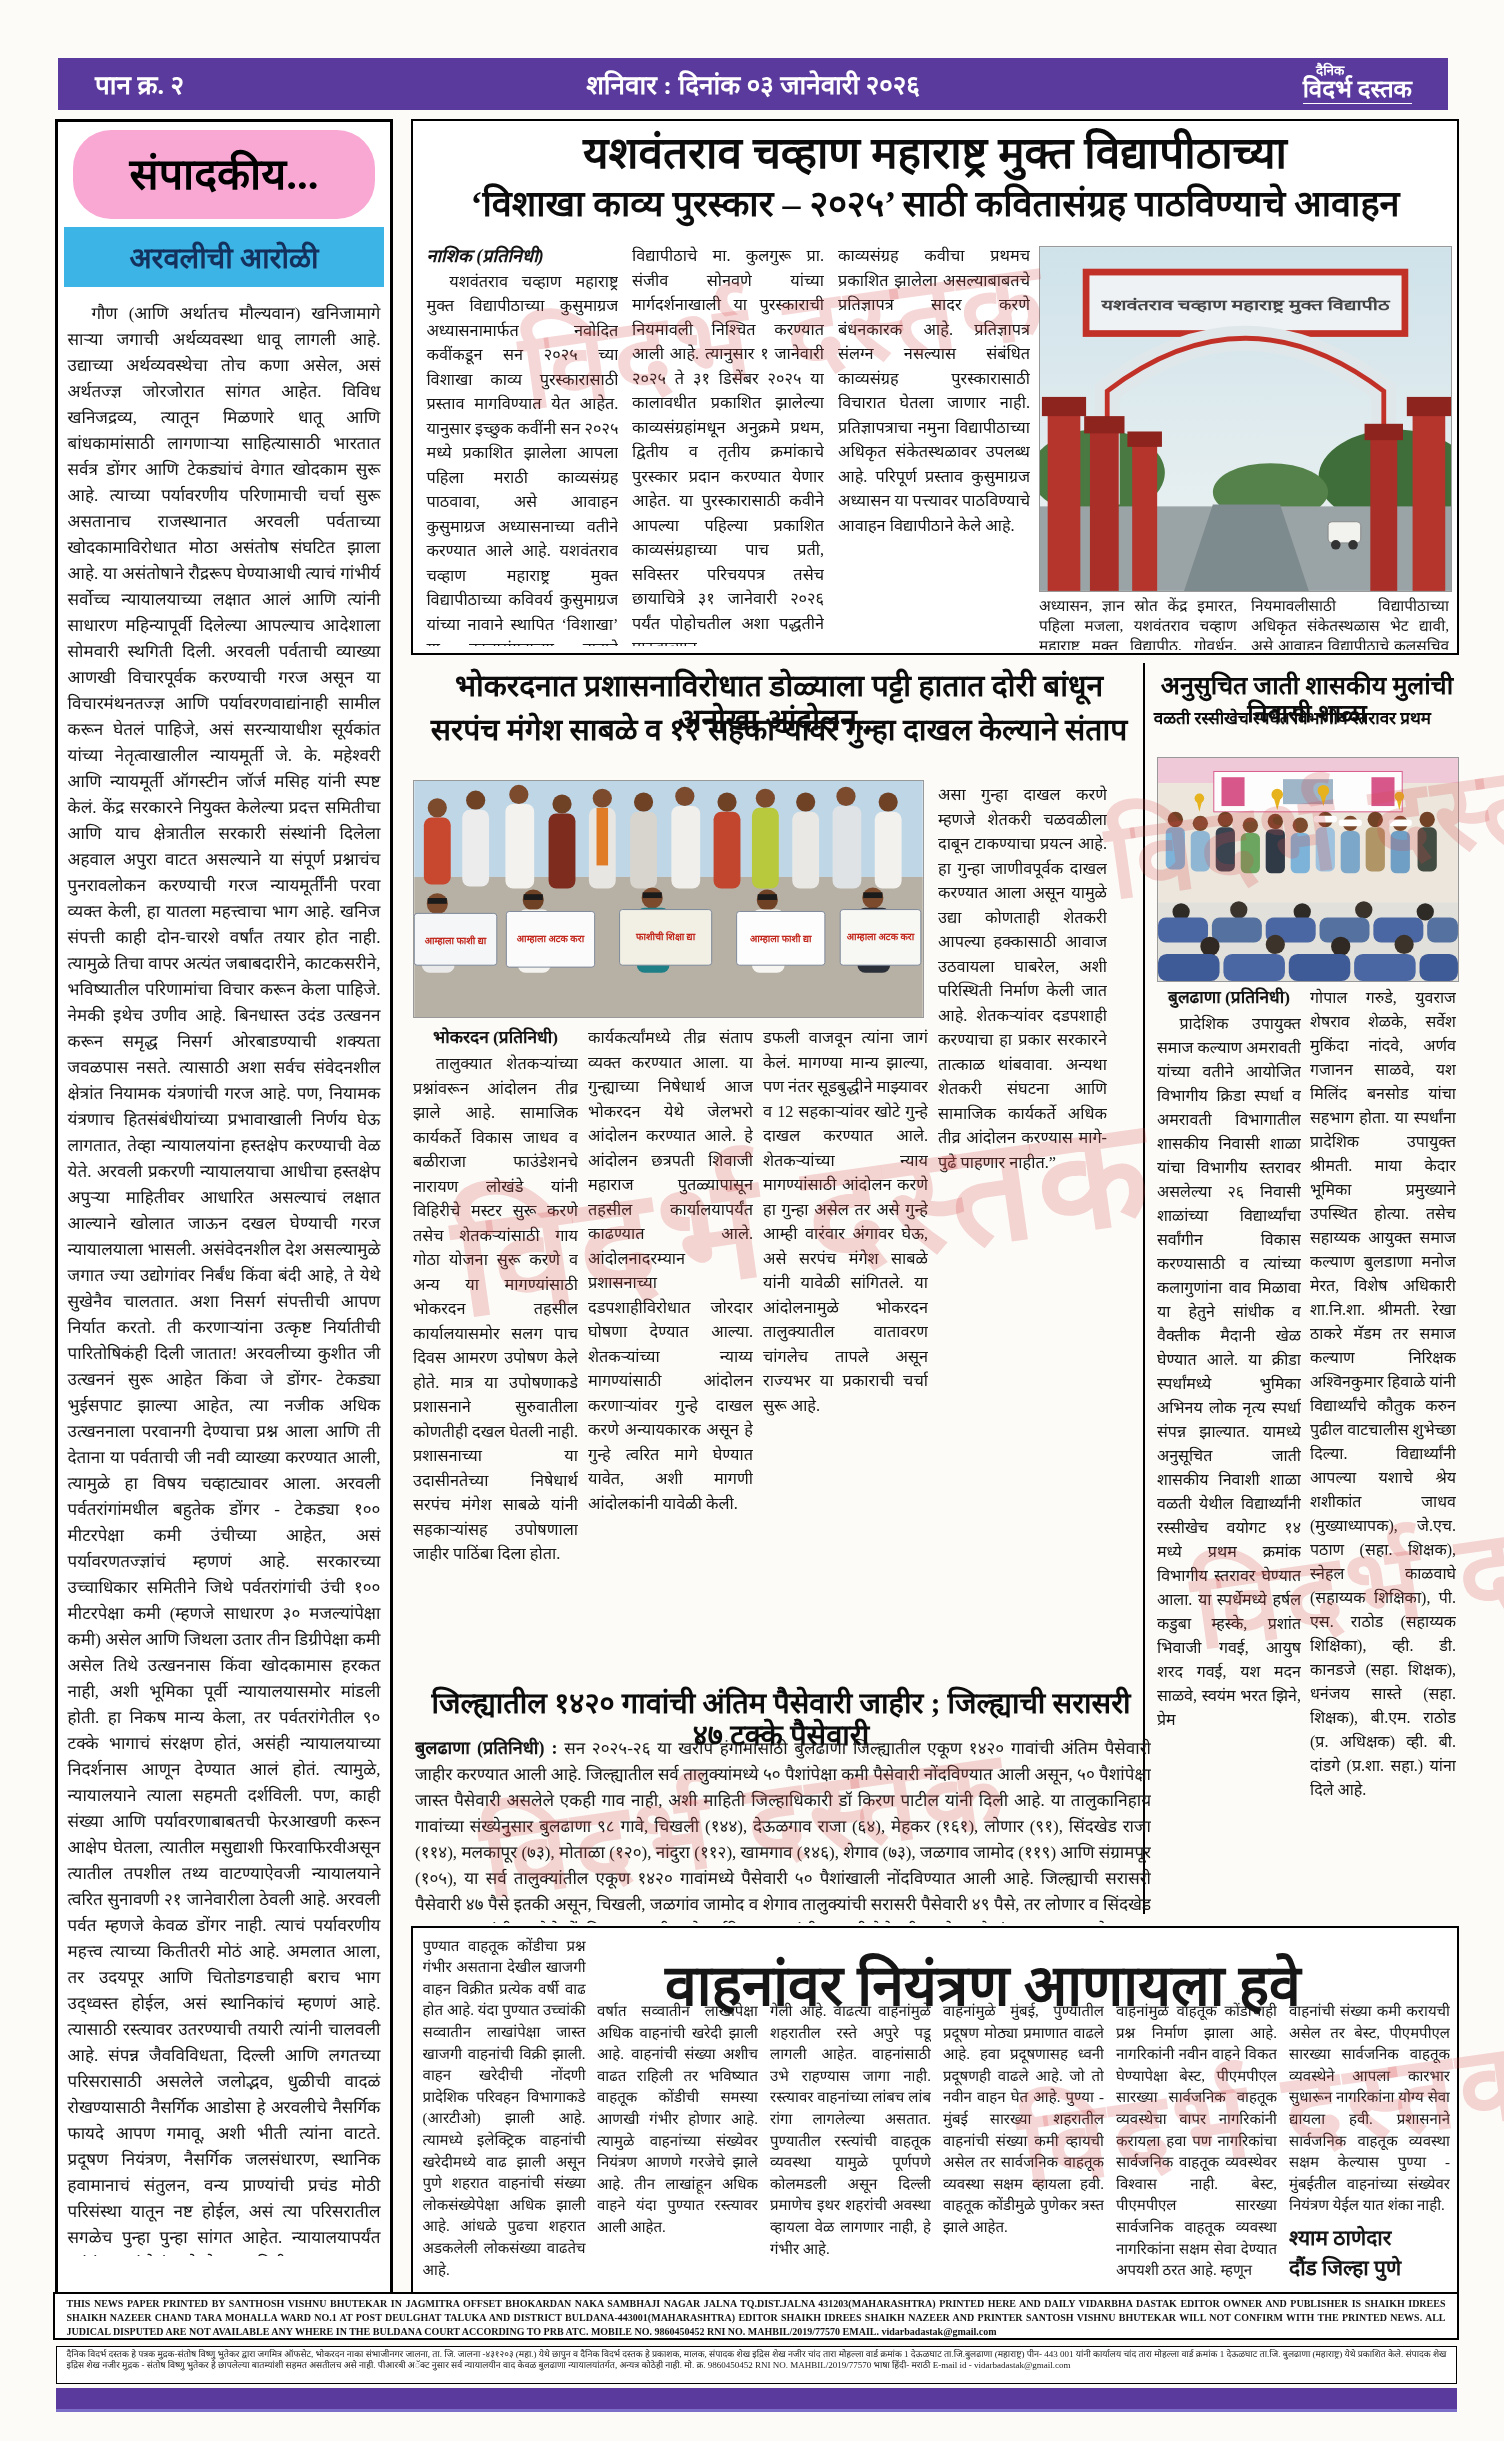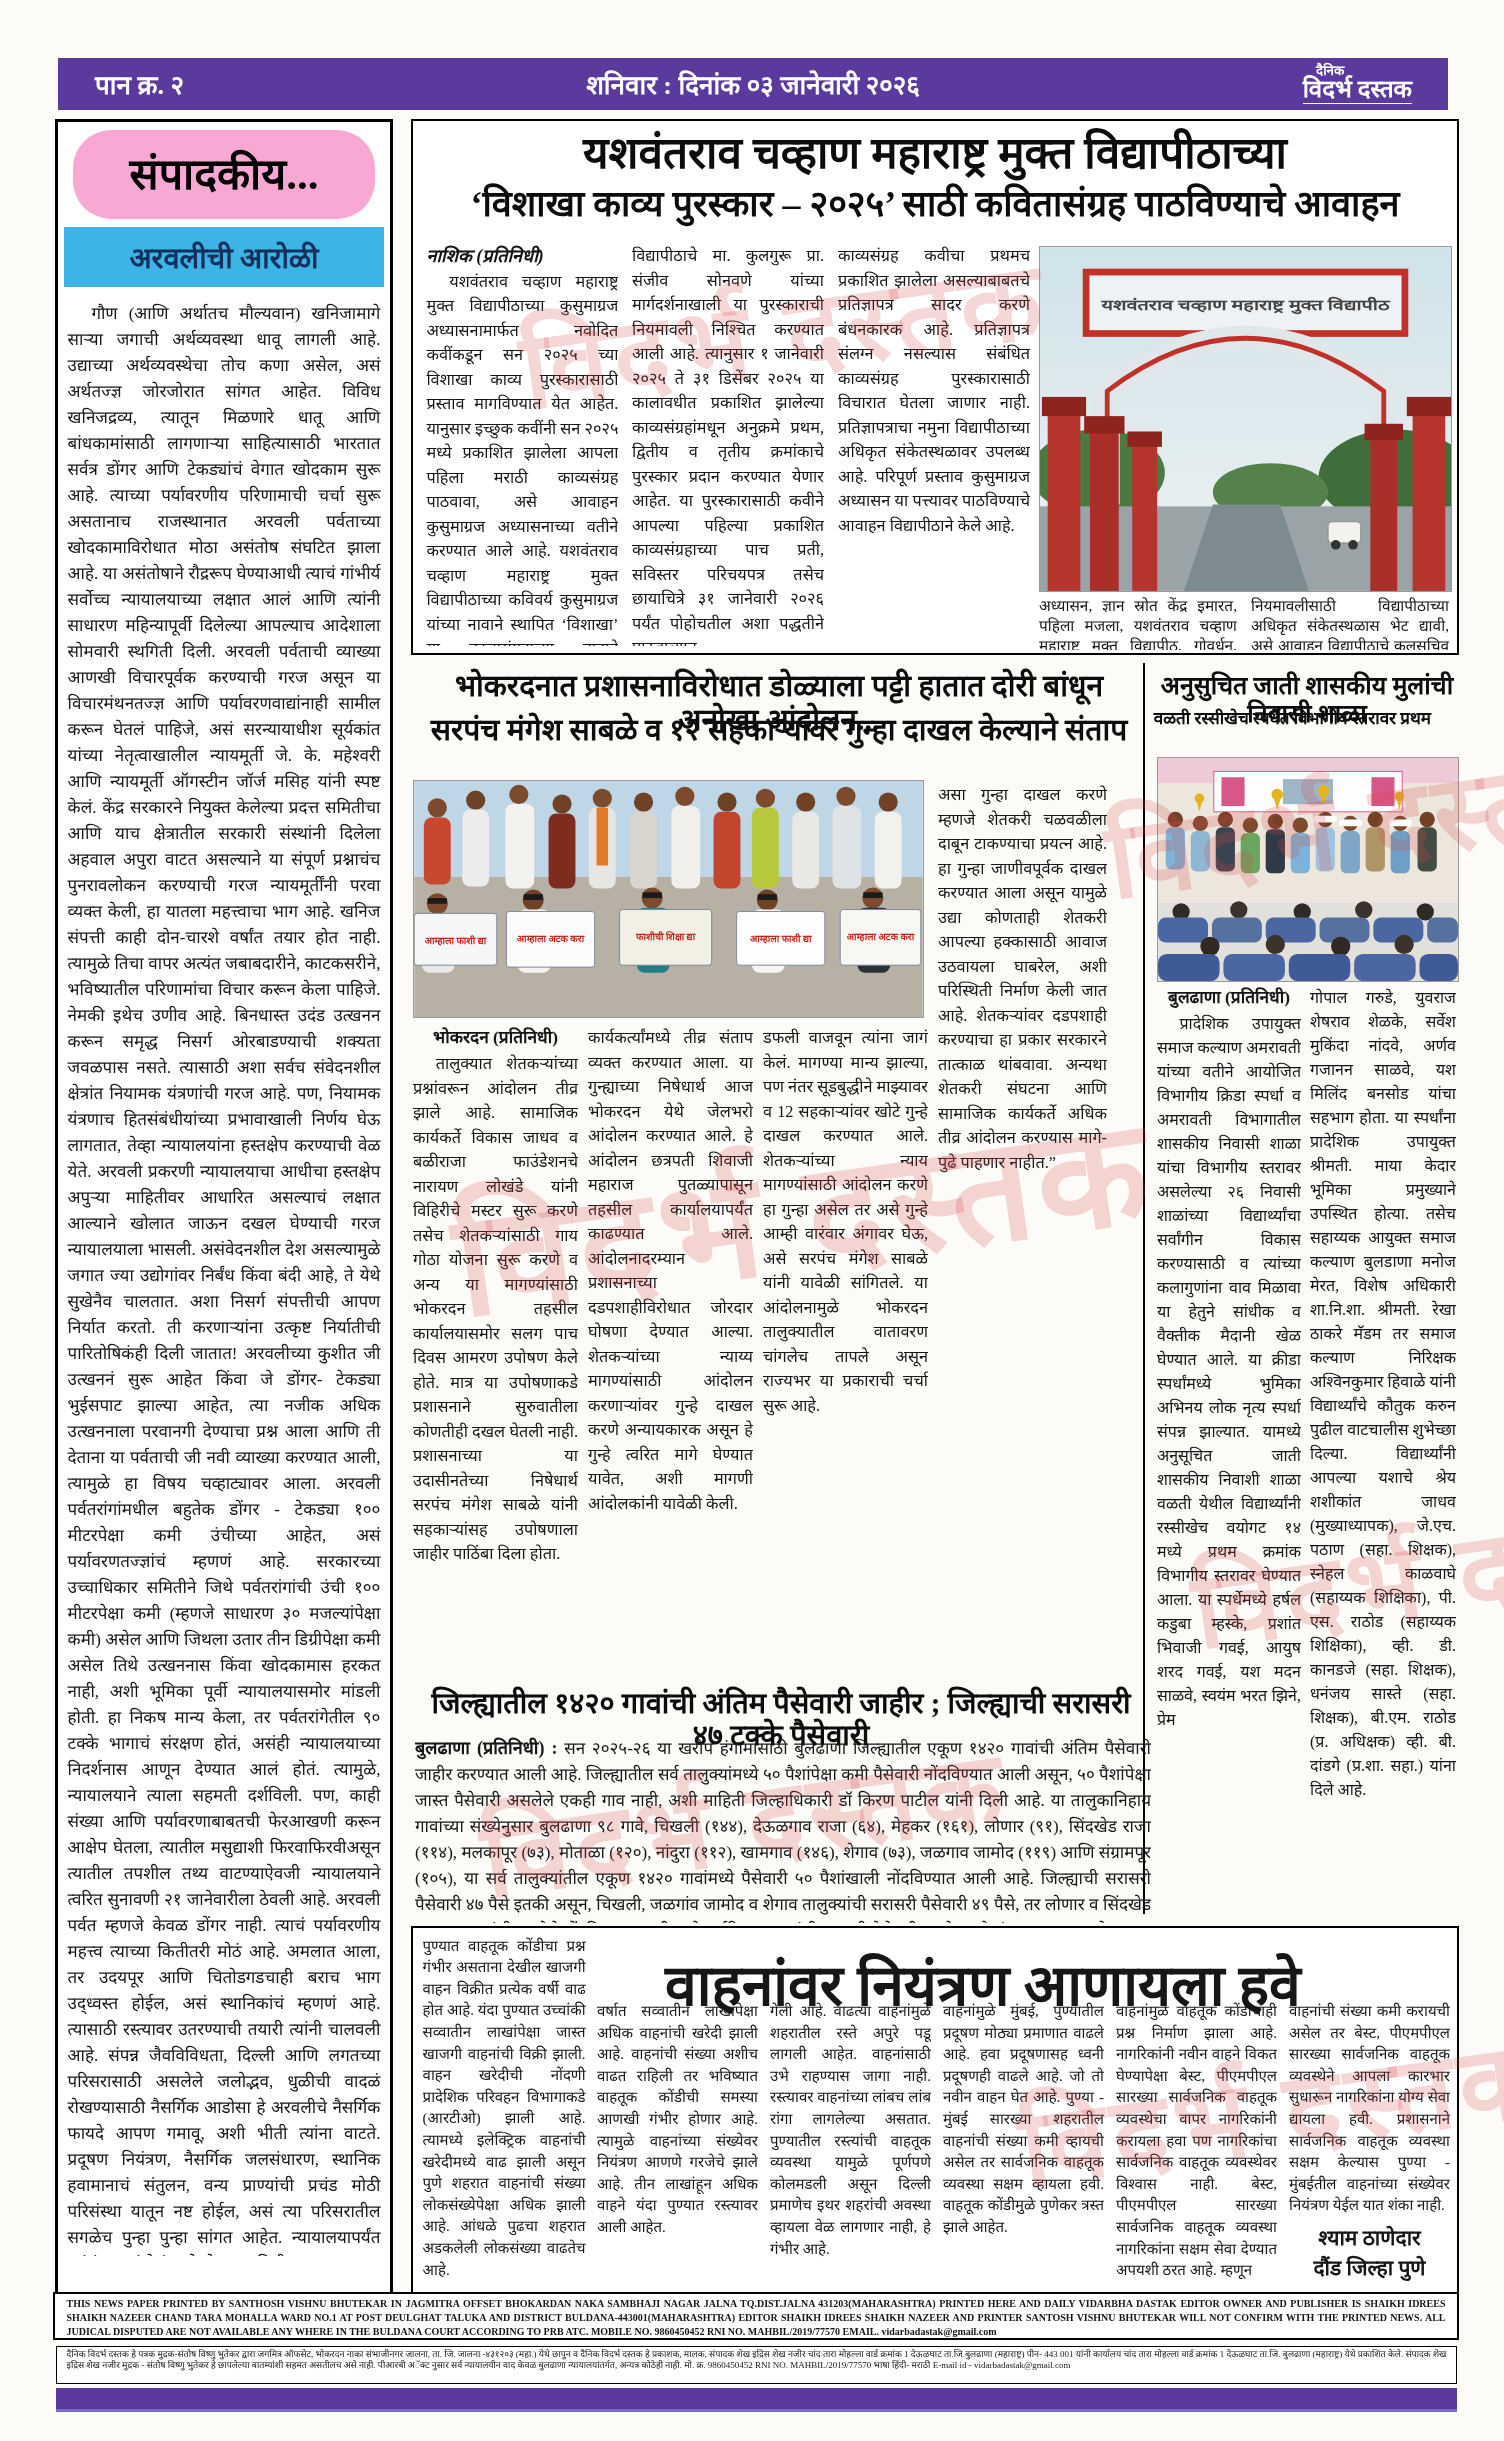--- a/index.html
+++ b/index.html
@@ -32,21 +32,21 @@
   .vrule{position:absolute;width:1.9px;background:#000;}
   
   #paise-body{position:absolute;left:415px;top:1735px;width:736px;height:188px;font-size:17px;
               line-height:26px;text-align:justify;overflow:hidden;}
   #paise-body b{font-size:18px;}
   
   #veh-box{position:absolute;left:411px;top:1926px;width:1048px;height:371px;border:2.9px solid #000;
            background:#fff;box-sizing:border-box;}
   #veh-head{position:absolute;left:252px;top:16px;width:672px;text-align:left;font-size:57px;font-weight:bold;}
   .vcol{position:absolute;text-align:justify;font-size:15px;line-height:21.6px;overflow:hidden;color:#161616;}
-  #veh-sig{text-align:center;font-weight:bold;font-size:21px;line-height:1.45;margin-top:5.8px;}
+  #veh-sig{font-weight:bold;font-size:21px;line-height:1.45;margin-top:5.8px;}
   
   #foot-en{position:absolute;left:53px;top:2292px;width:1406px;height:48px;border:2.9px solid #000;
            box-sizing:border-box;padding:2.9px 11.5px;font-size:10px;font-weight:bold;line-height:14px;
            text-align:justify;overflow:hidden;background:#fff;}
   #foot-mr{position:absolute;left:56px;top:2346px;width:1401px;height:38px;border:1.9px solid #000;
            box-sizing:border-box;padding:1.9px 9.6px;font-size:9px;line-height:11.5px;text-align:justify;
            overflow:hidden;background:#fff;}
   #foot-bar{position:absolute;left:56px;top:2388px;width:1401px;height:21px;background:#5b3a9d;
             border-bottom:3.8px solid #7a6ec9;}
   

